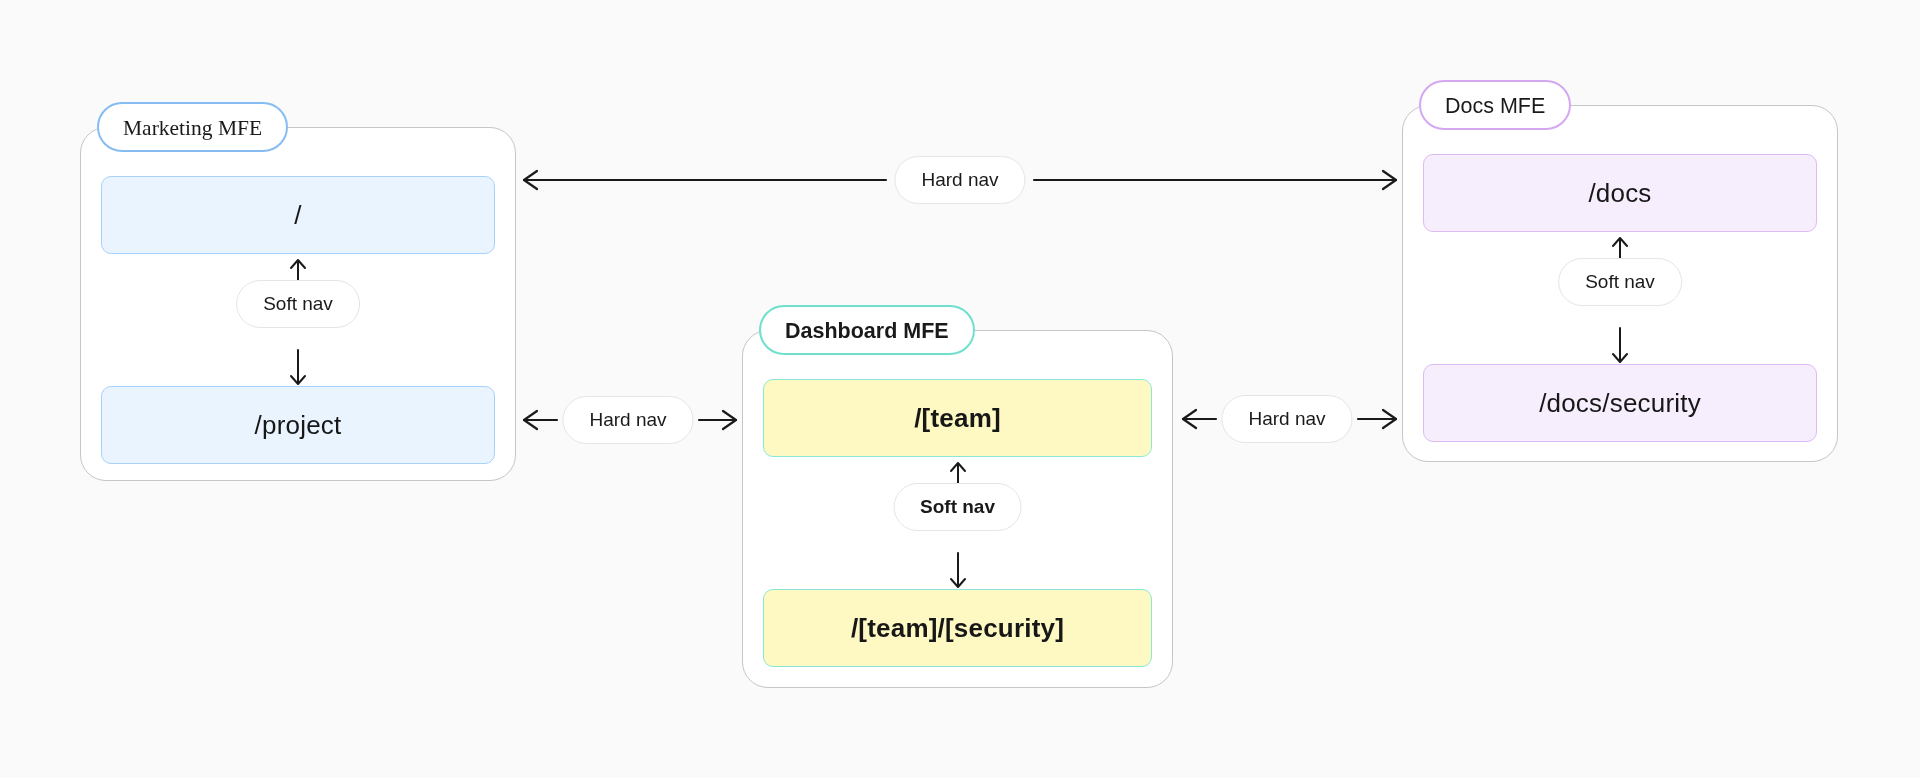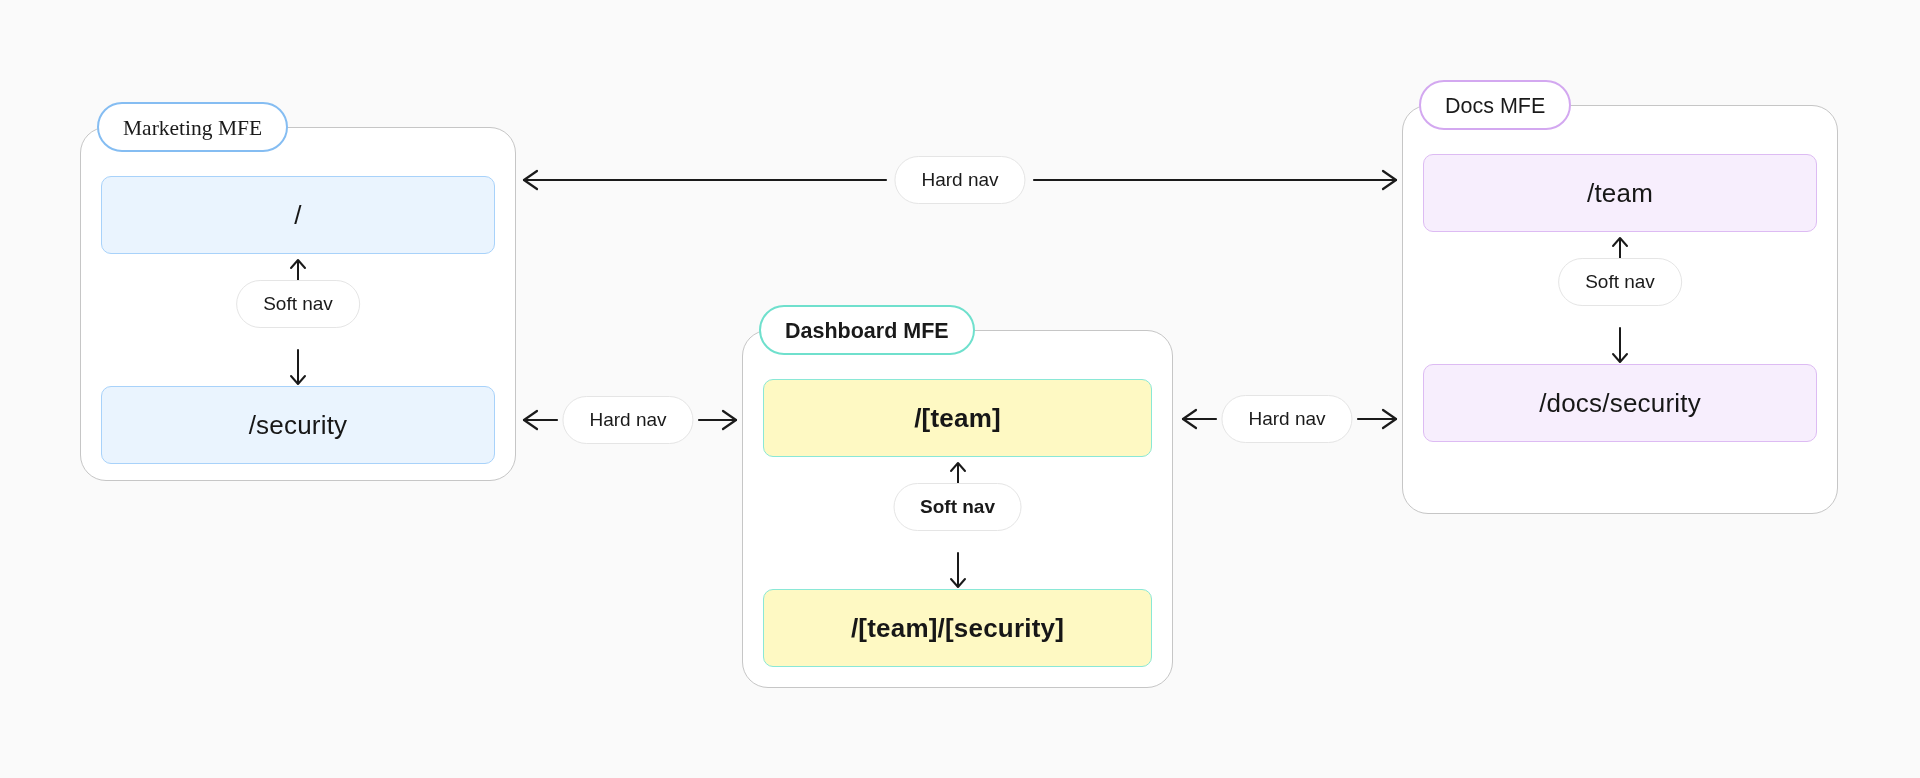--- a/index.html
+++ b/index.html
@@ -16,21 +16,21 @@
   
   .mfe-card{
     position:absolute;
     background:#ffffff;
     border:1px solid #c6c6c6;
     border-radius:26px;
     box-sizing:border-box;
   }
   .card-marketing{left:80px;top:127px;width:436px;height:354px;}
   .card-dashboard{left:742px;top:330px;width:431px;height:358px;font-weight:bold;}
-  .card-docs{left:1402px;top:105px;width:436px;height:409px;}
+  .card-docs{left:1402px;top:105px;width:436px;height:357px;}
 
   .title-pill{
     position:absolute;
     left:16px;top:-26px;
     height:50px;line-height:48px;
     padding:0 24px;
     background:#ffffff;
     border-radius:26px;
     font-size:21.5px;
     color:#1a1a1a;
@@ -139,21 +139,21 @@
       </svg>
     </div>
     <div class="nav-pill soft-pill">Soft nav</div>
     <div class="v-arrow v-arrow-down">
       <svg width="24" height="40" viewBox="0 0 24 40" stroke="#1a1a1a" stroke-width="2" fill="none" stroke-linecap="round" stroke-linejoin="round">
         <path d="M12 2 V35"></path>
           <path d="M5 28 L12 36 L19 28"></path>
       </svg>
     </div>
     <div class="route-box route-2">
-      <span>/security</span>
+      <span>/project</span>
     </div>
   </div>
 
   <div class="mfe-card card-dashboard">
     <div class="title-pill">Dashboard MFE</div>
     <div class="route-box route-1">
       <span>/[team]</span>
     </div>
     <div class="v-arrow v-arrow-up">
       <svg width="24" height="40" viewBox="0 0 24 40" stroke="#1a1a1a" stroke-width="2" fill="none" stroke-linecap="round" stroke-linejoin="round">
@@ -169,21 +169,21 @@
       </svg>
     </div>
     <div class="route-box route-2">
       <span>/[team]/[security]</span>
     </div>
   </div>
 
   <div class="mfe-card card-docs">
     <div class="title-pill">Docs MFE</div>
     <div class="route-box route-1">
-      <span>/team</span>
+      <span>/docs</span>
     </div>
     <div class="v-arrow v-arrow-up">
       <svg width="24" height="40" viewBox="0 0 24 40" stroke="#1a1a1a" stroke-width="2" fill="none" stroke-linecap="round" stroke-linejoin="round">
         <path d="M12 38 V5"></path>
           <path d="M5 12 L12 4 L19 12"></path>
       </svg>
     </div>
     <div class="nav-pill soft-pill">Soft nav</div>
     <div class="v-arrow v-arrow-down">
       <svg width="24" height="40" viewBox="0 0 24 40" stroke="#1a1a1a" stroke-width="2" fill="none" stroke-linecap="round" stroke-linejoin="round">

